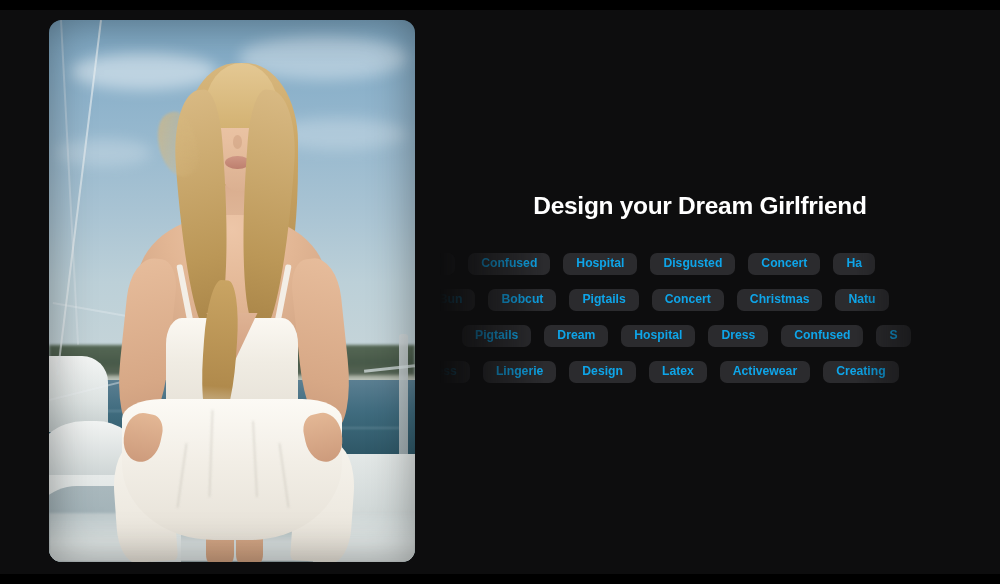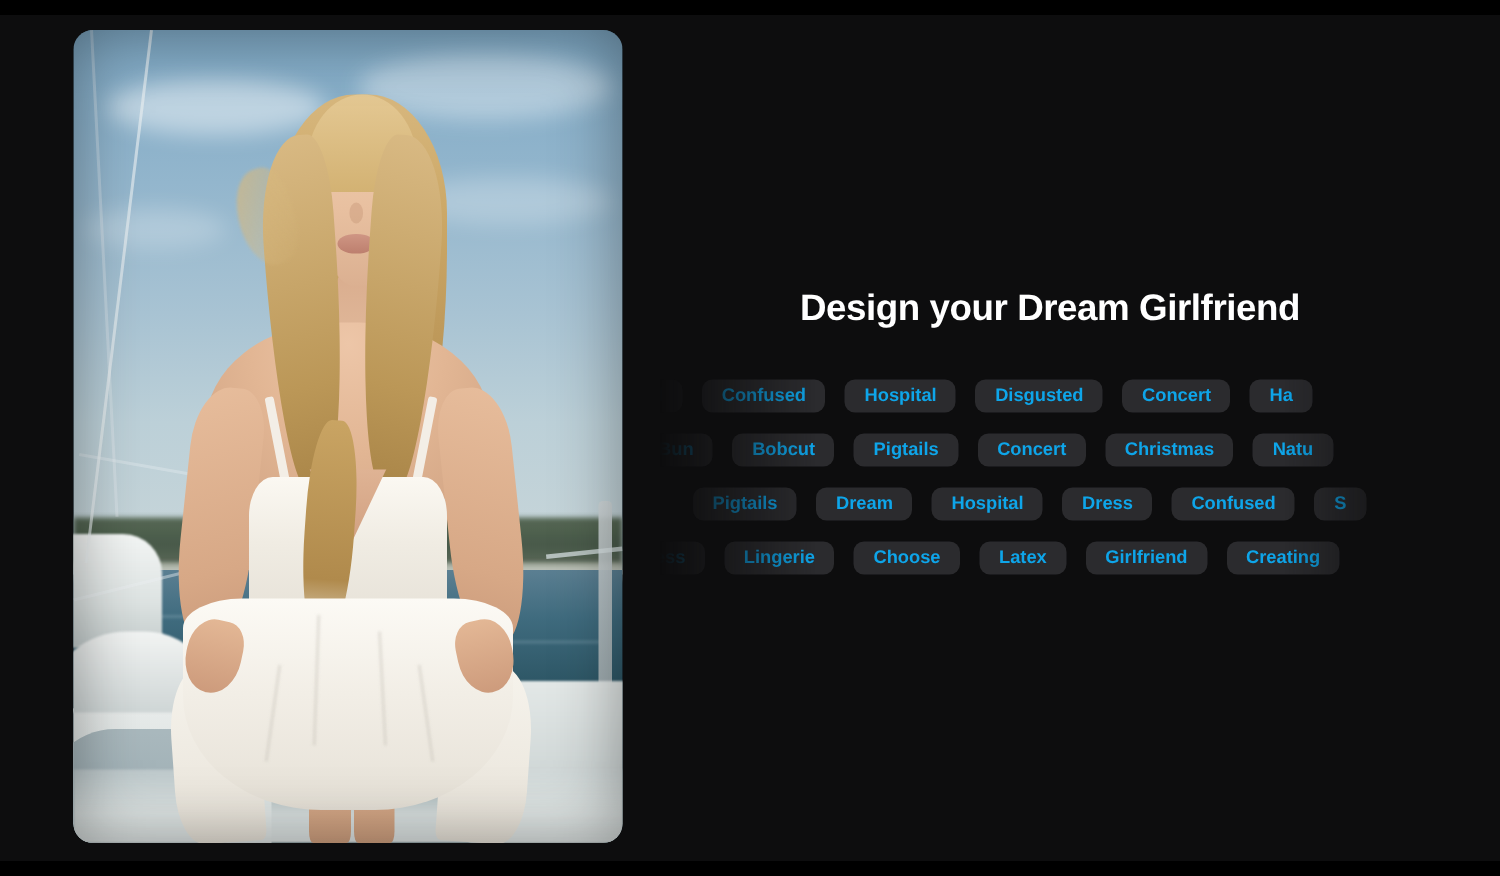--- a/index.html
+++ b/index.html
@@ -611,23 +611,23 @@
           <span class="tag">Dream</span>
           <span class="tag">Hospital</span>
           <span class="tag">Dress</span>
           <span class="tag">Confused</span>
           <span class="tag">S</span>
         </div>
 
         <div class="tag-row r4">
           <span class="tag">Dress</span>
           <span class="tag">Lingerie</span>
-          <span class="tag">Choose</span>
+          <span class="tag">Design</span>
           <span class="tag">Latex</span>
-          <span class="tag">Girlfriend</span>
+          <span class="tag">Activewear</span>
           <span class="tag">Creating</span>
         </div>
 
       </div>
 
 
 
     </div>
 
   </div>

